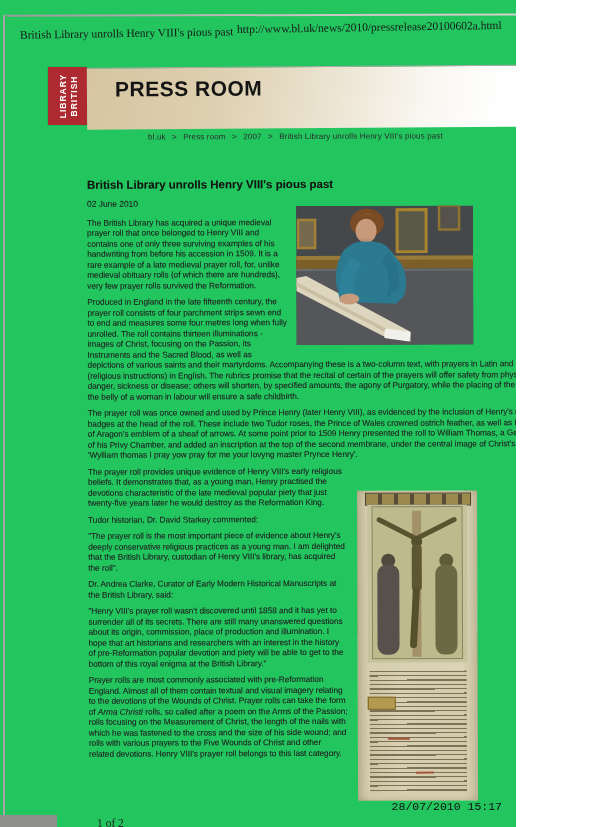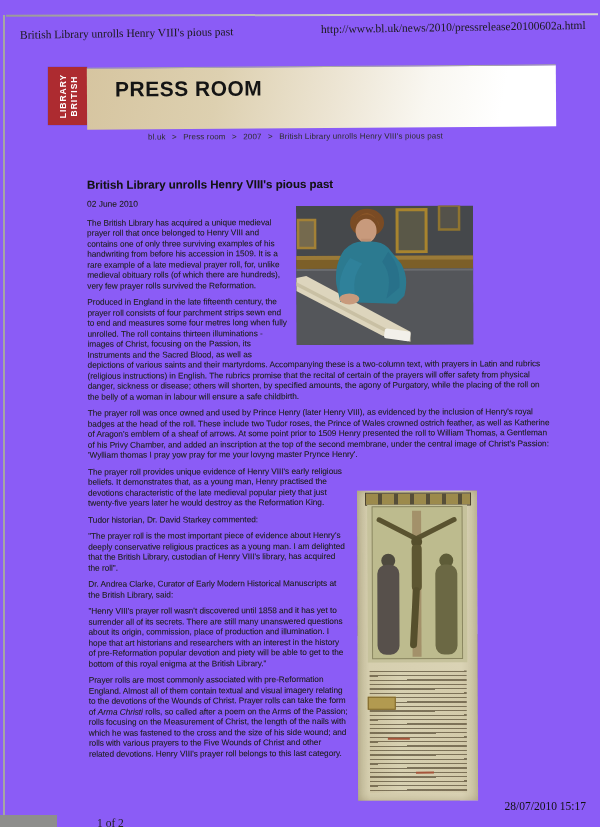--- a/index.html
+++ b/index.html
@@ -1,32 +1,32 @@
 <!DOCTYPE html>
 <html><head>
 <meta charset="utf-8">
 <style>
   html,body{margin:0;padding:0;background:#ffffff;}
   .page{
-    position:relative;width:600px;height:827px;overflow:hidden;
-    background:#8b5cf6;font-family:"Liberation Sans",sans-serif;color:#222;
+    position:relative;width:516px;height:827px;overflow:hidden;
+    background:#22c55e;font-family:"Liberation Sans",sans-serif;color:#222;
   }
   
   .scan-top-line{position:absolute;left:6px;top:14px;width:592px;height:2px;
     background:linear-gradient(to right,#9a9a98,#c8c8c4 55%,#d6d6d2);transform:rotate(-0.15deg);}
   .scan-left-line{position:absolute;left:3px;top:15px;width:1.5px;height:810px;background:#a6a6a4;}
   .scan-corner-block{position:absolute;left:0;top:815px;width:57px;height:12px;background:#8e8e8c;}
   
   .ph-title{position:absolute;left:20px;top:27px;font-family:"Liberation Serif",serif;
     font-size:11.5px;color:#191919;transform:rotate(-0.9deg);}
   .ph-url{position:absolute;right:14px;top:21px;font-family:"Liberation Serif",serif;
     font-size:11.5px;color:#191919;transform:rotate(-0.9deg);}
   .pf-page{position:absolute;left:97px;top:817px;font-family:"Liberation Serif",serif;
     font-size:11.5px;color:#222;}
-  .pf-time{position:absolute;right:14px;top:800px;font-family:Liberation Serif, serif;
+  .pf-time{position:absolute;right:14px;top:800px;font-family:Liberation Mono, monospace;
     font-size:11.5px;color:#111;}
   
   .bl-logo{position:absolute;left:48px;top:67px;width:39px;height:58px;background:#ad2b30;
     box-shadow:0 0 1px rgba(0,0,0,.4);}
   .bl-logo-text{position:absolute;left:50%;top:50%;transform:translate(-50%,-50%) rotate(-90deg);
     color:#fff;font-size:8.5px;font-weight:bold;letter-spacing:1px;line-height:10.5px;
     text-align:center;white-space:nowrap;}
   .bl-logo-text span{display:block;}
   .banner{position:absolute;left:87px;top:66px;width:469px;height:61px;transform:rotate(-0.4deg);
     background:linear-gradient(100deg,#d6c5a0 0%,#ddd0b0 28%,#ece4d2 52%,#f9f7f1 72%,#ffffff 88%);

